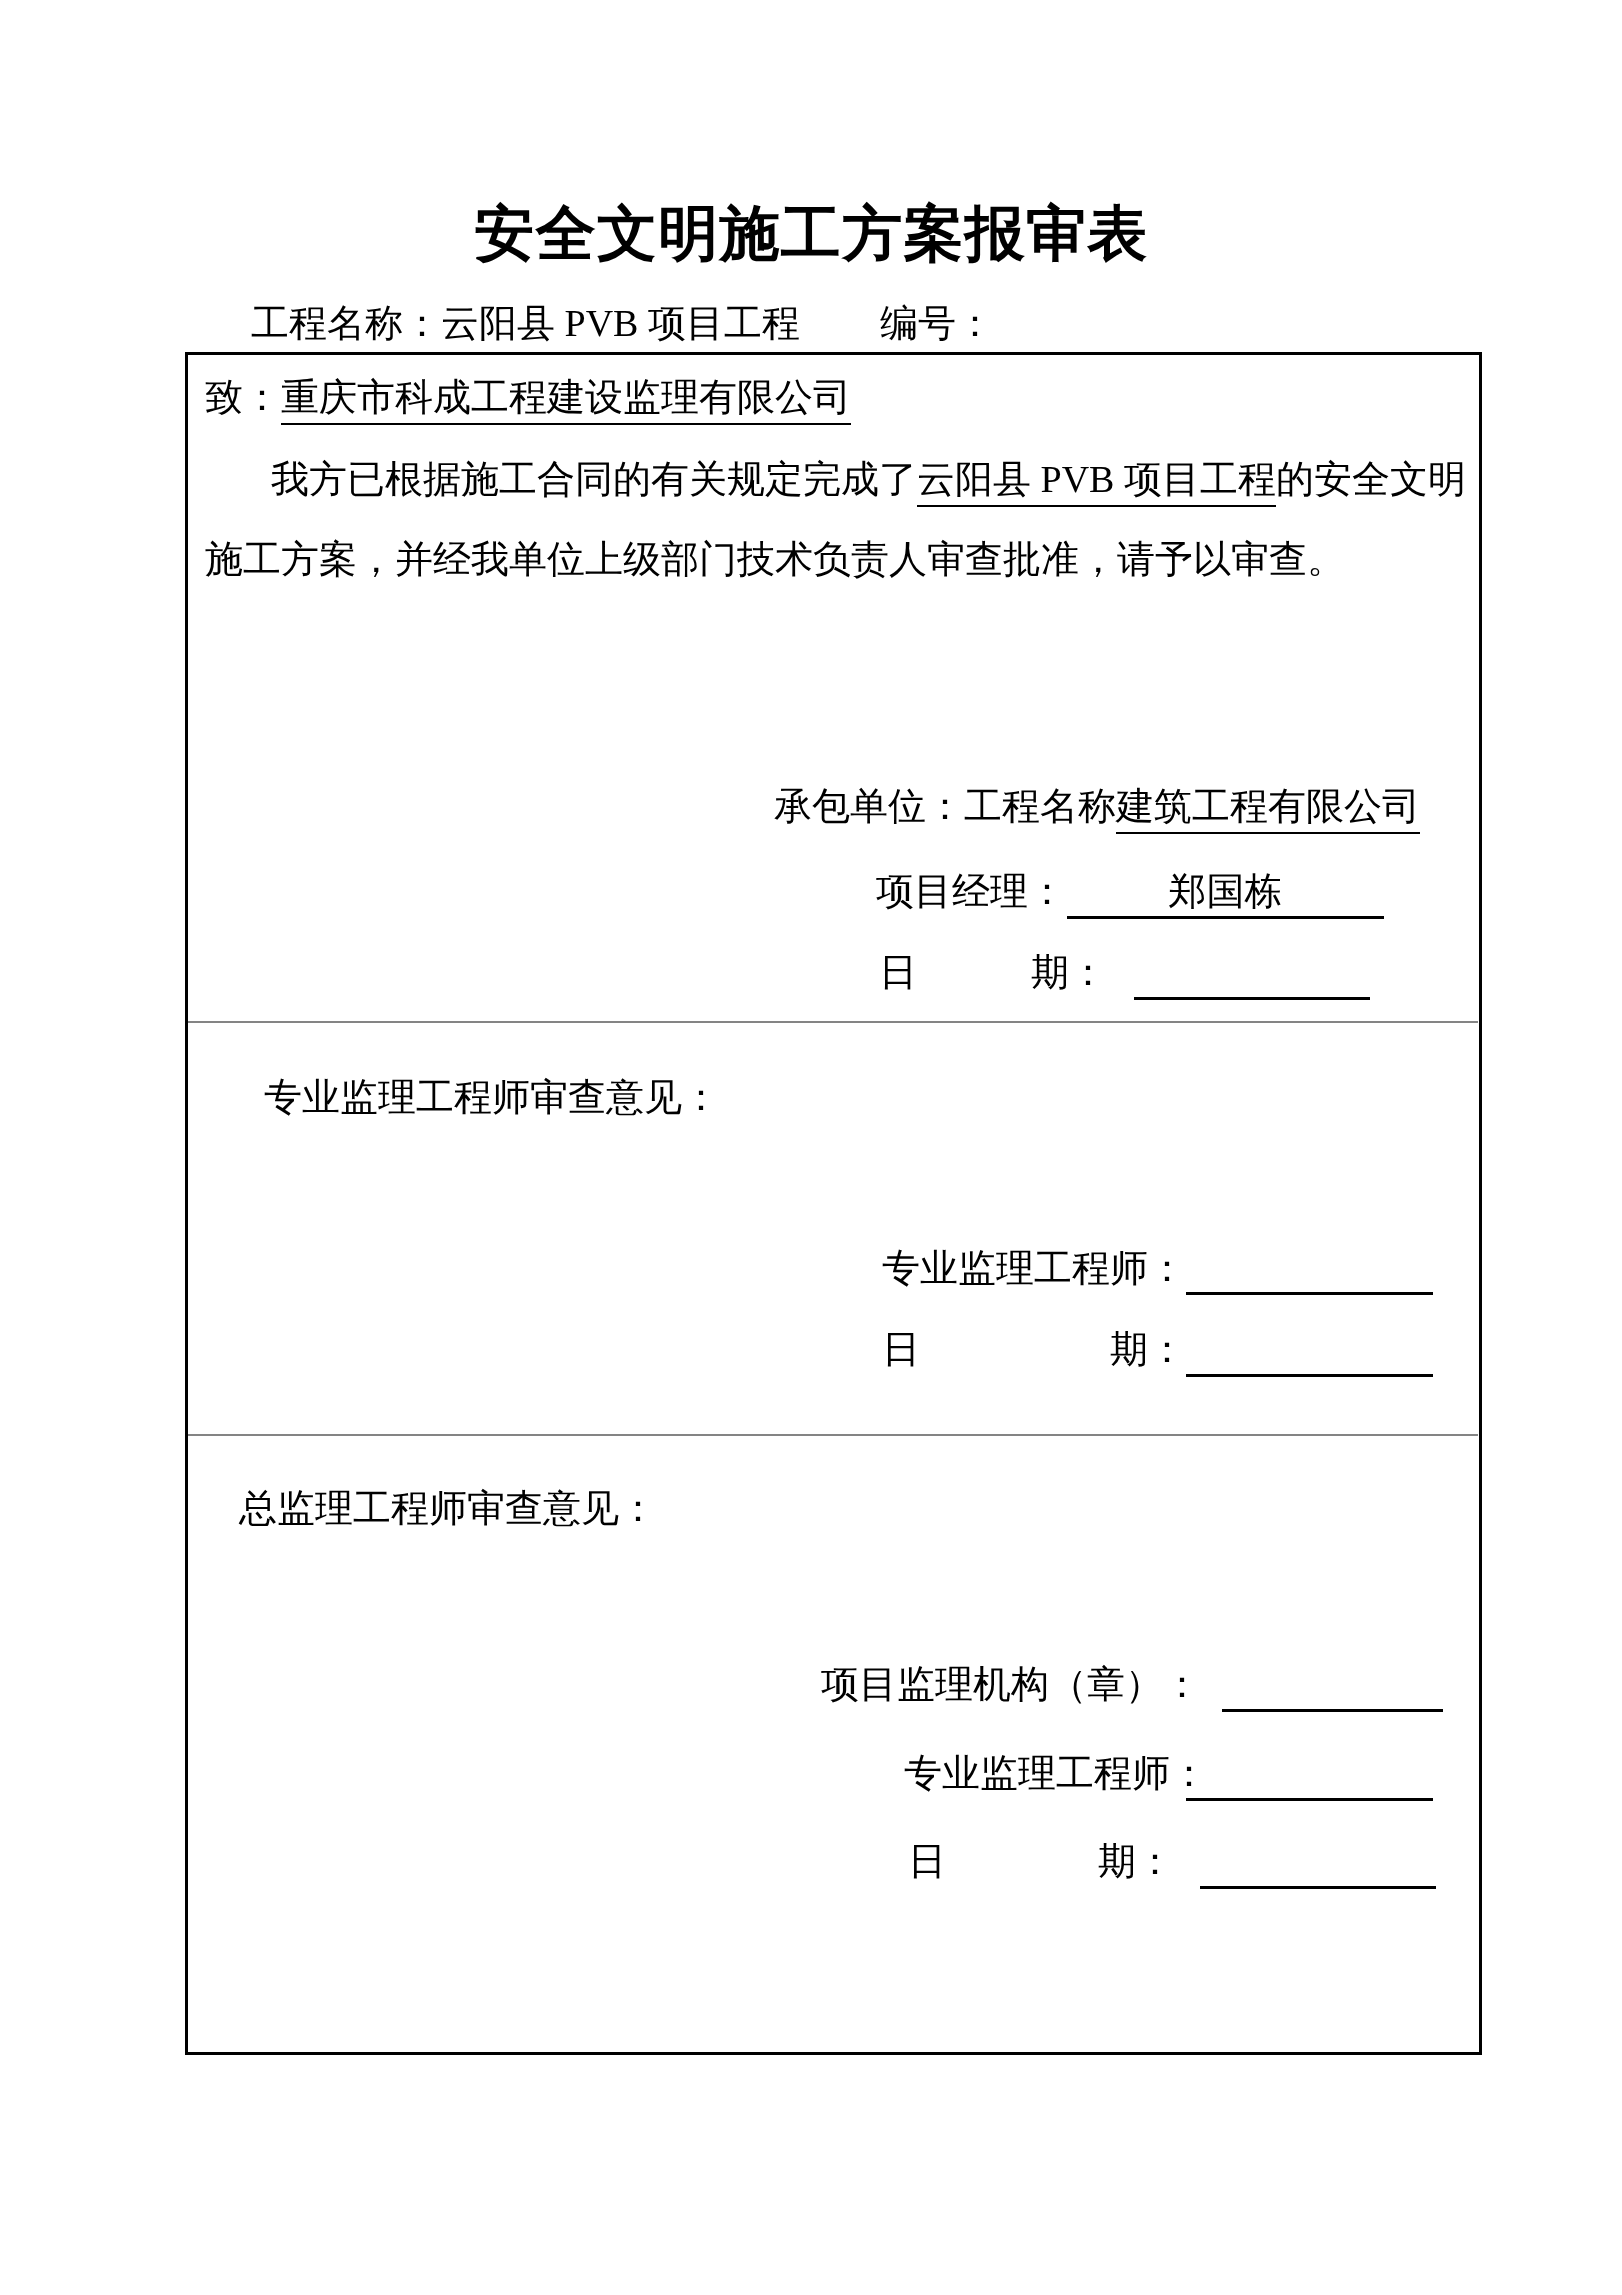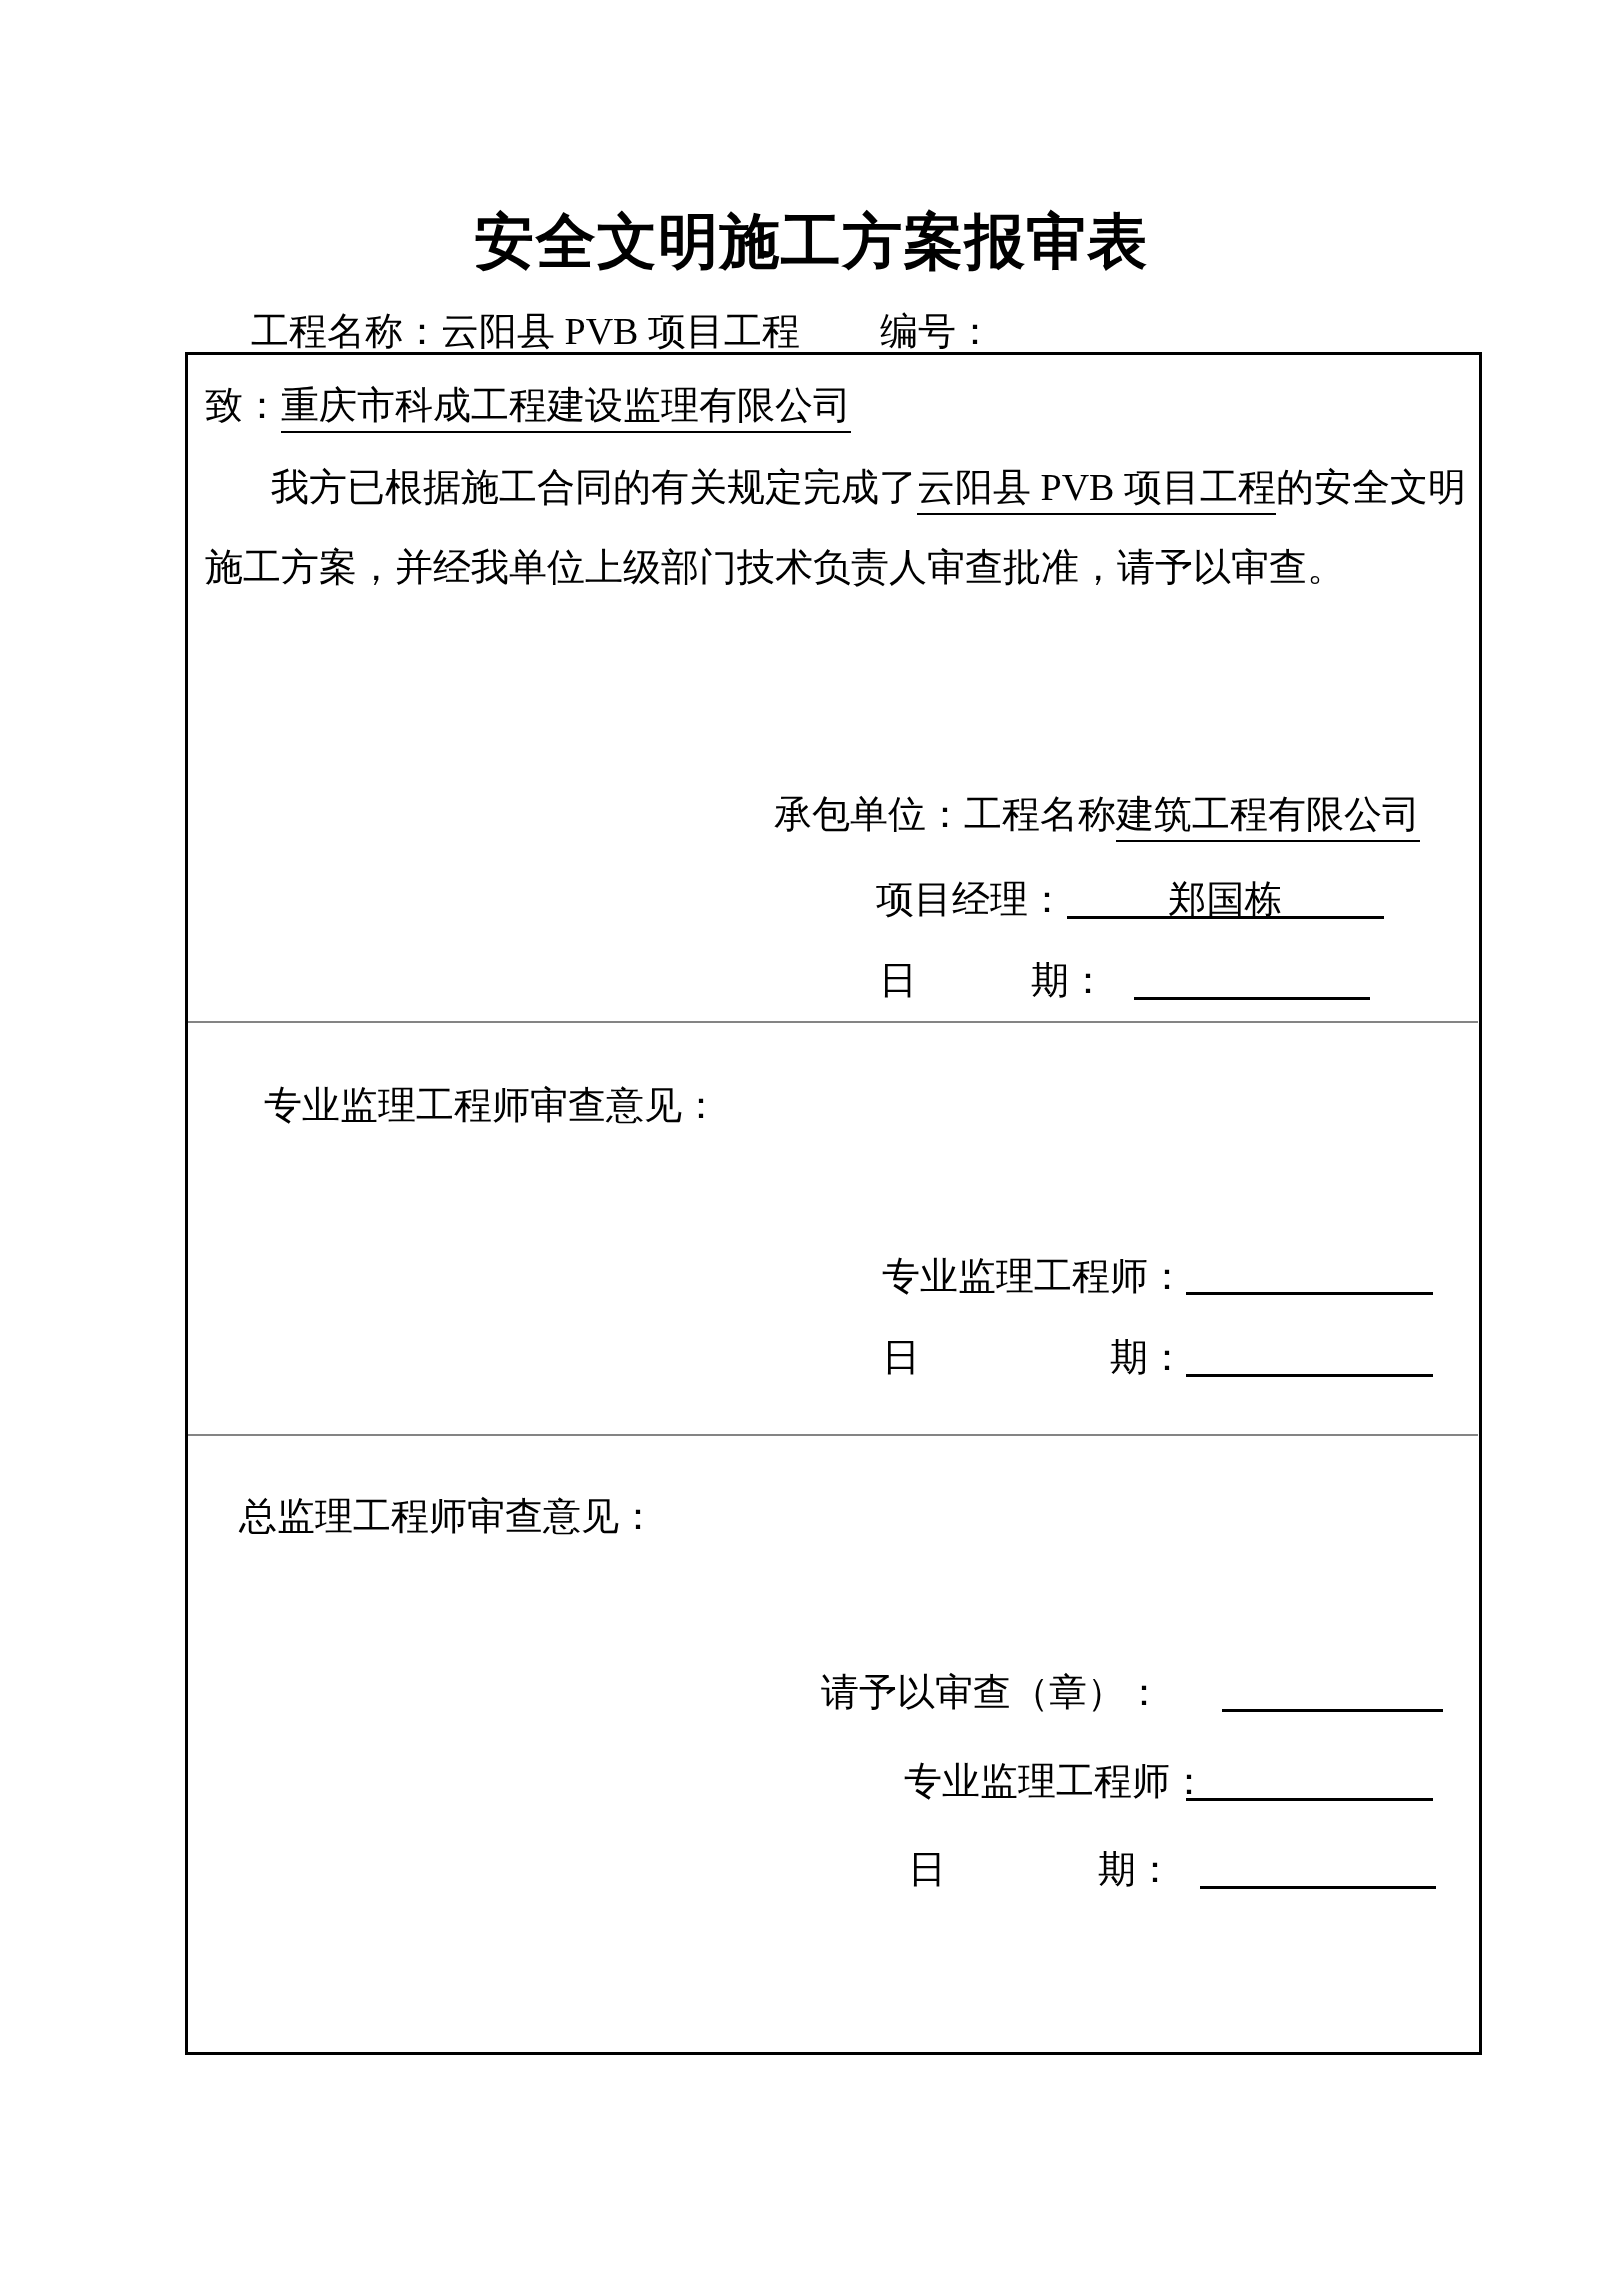--- a/index.html
+++ b/index.html
@@ -14,21 +14,20 @@
     background: #ffffff;
     color: #000000;
     font-family: "Liberation Serif", "DejaVu Serif", serif;
     font-size: 38px;
     overflow: hidden;
   }
   .abs {
     position: absolute;
     white-space: nowrap;
     line-height: 1.15;
-    margin-top: 8px;
   }
   .doc-title {
     left: 0;
     right: 0;
     top: 200px;
     text-align: center;
     font-size: 60px;
     font-weight: bold;
     letter-spacing: 1.3px;
   }
@@ -133,21 +132,21 @@
   <div class="abs sup-heading">专业监理工程师审查意见：</div>
 
   <div class="abs sup-eng-label">专业监理工程师：</div>
   <div class="fill-line u-sup-eng"></div>
 
   <div class="abs sup-date-label">日　　　　　期：</div>
   <div class="fill-line u-sup-date"></div>
 
   <div class="abs chief-heading">总监理工程师审查意见：</div>
 
-  <div class="abs org-label">请予以审查（章）：</div>
+  <div class="abs org-label">项目监理机构（章）：</div>
   <div class="fill-line u-org"></div>
 
   <div class="abs chief-label">专业监理工程师：</div>
   <div class="fill-line u-chief"></div>
 
   <div class="abs chief-date-label">日　　　　期：</div>
   <div class="fill-line u-chief-date"></div>
 
 </div>
 

